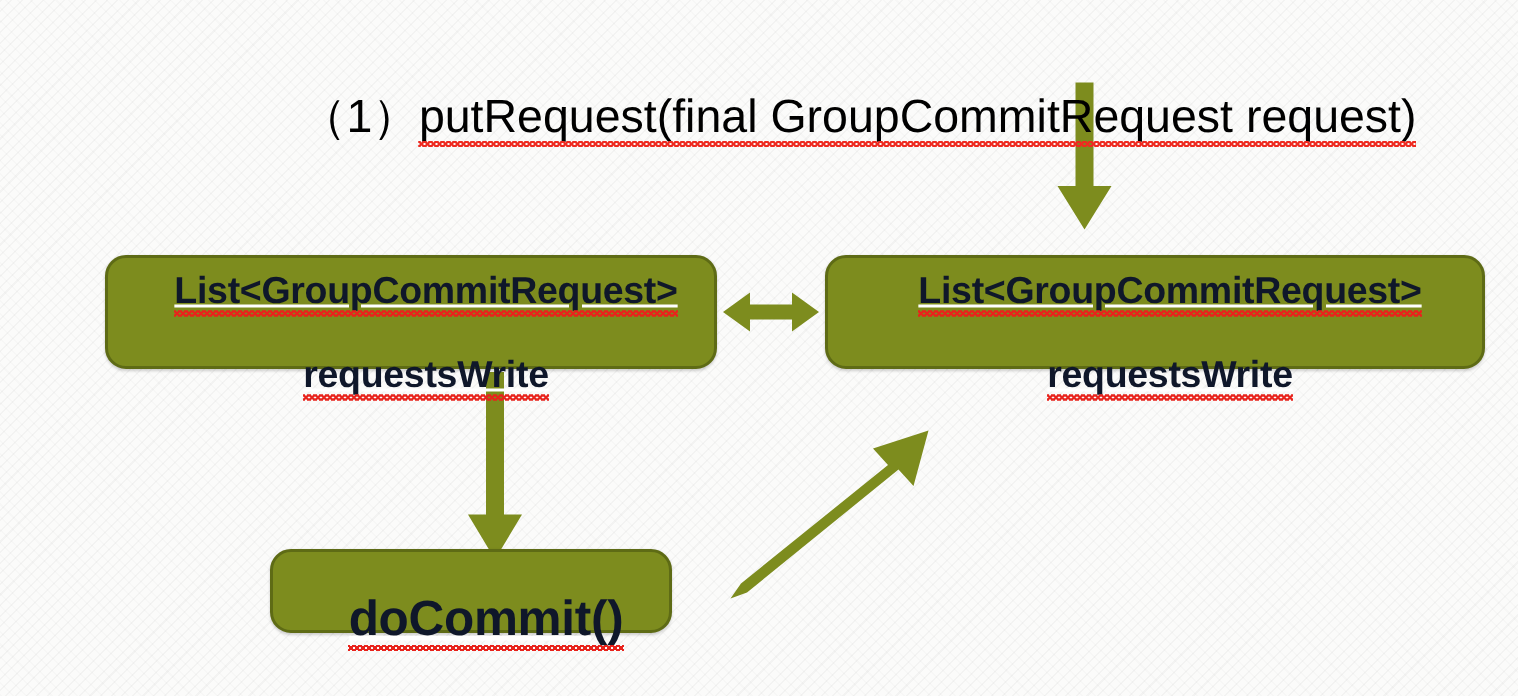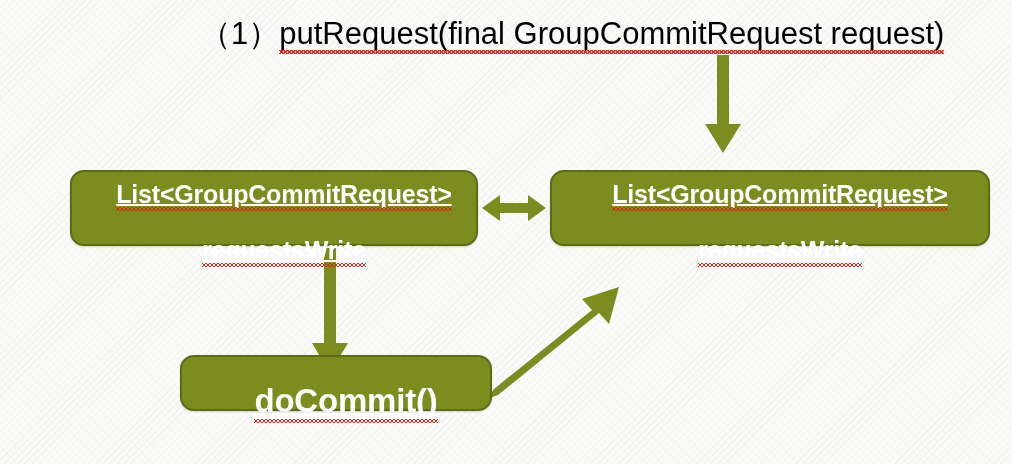--- a/index.html
+++ b/index.html
@@ -46,21 +46,21 @@
   .node-box {
     position: absolute;
     box-sizing: border-box;
     background: #7d8c1e;
     border: 2px solid #5e6b15;
     border-radius: 14px;
     display: flex;
     align-items: center;
     justify-content: center;
     text-align: center;
-    color: #ffffff;
+    color: #0f172a;
     z-index: 3;
     box-shadow: 0 1px 2px rgba(0,0,0,0.18);
     padding-left: 20px;
   }
   .node-text {
     line-height: 1.12;
     font-weight: 600;
     letter-spacing: -0.2px;
     padding: 0 6px;
     white-space: pre-line;
@@ -73,22 +73,22 @@
     height: 76px;
   }
   #box-requests-write {
     left: 550px;
     top: 170px;
     width: 440px;
     height: 76px;
   }
   #box-do-commit {
     left: 180px;
-    top: 355px;
-    width: 312px;
+    top: 366px;
+    width: 268px;
     height: 56px;
   }
   #box-requests-read .node-text,
   #box-requests-write .node-text {
     font-size: 25px;
   }
   #box-do-commit .node-text {
     font-size: 33px;
     font-weight: 600;
   }
@@ -120,20 +120,21 @@
     text-decoration-color: #ffffff;
     text-underline-offset: 1px;
   }
 
   
   .caption {
     position: absolute;
     color: #000000;
     z-index: 4;
     white-space: nowrap;
+    margin-top: 44px;
   }
   #caption-put-request {
     left: 200px;
     top: 13px;
     font-size: 31px;
   }
   #caption-swap-requests {
     left: 476px;
     top: 249px;
     font-size: 28px;

